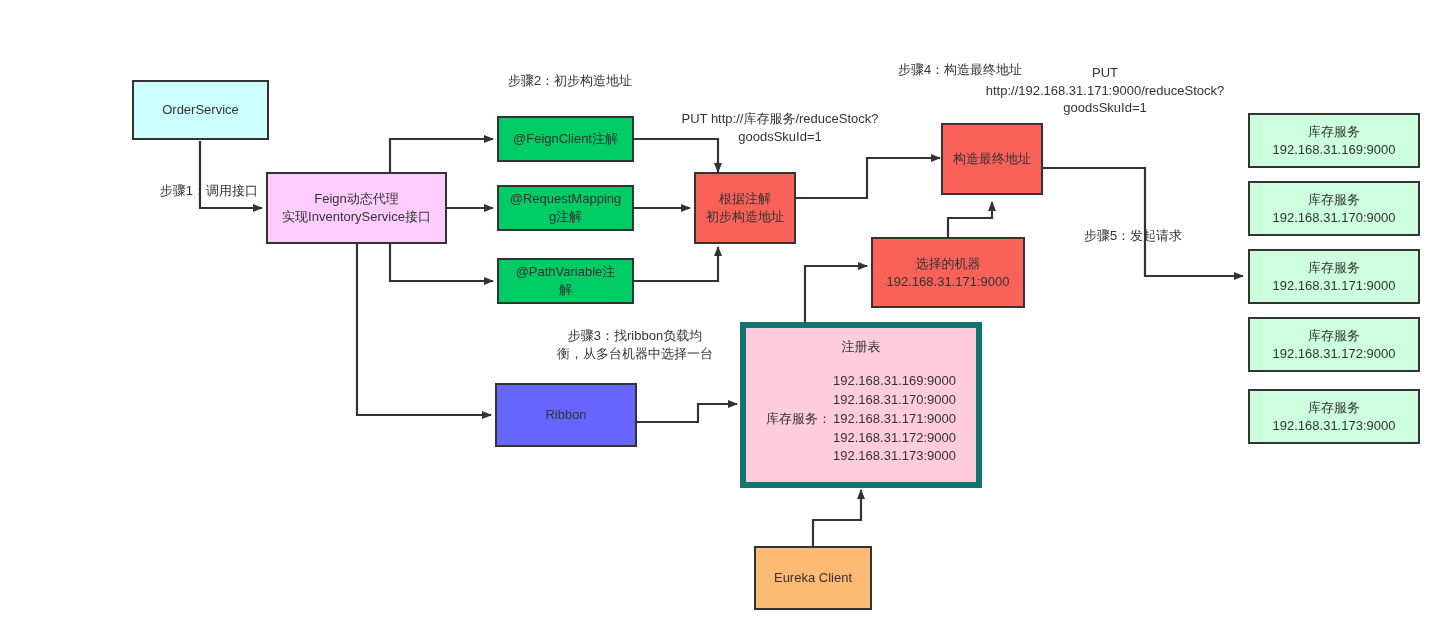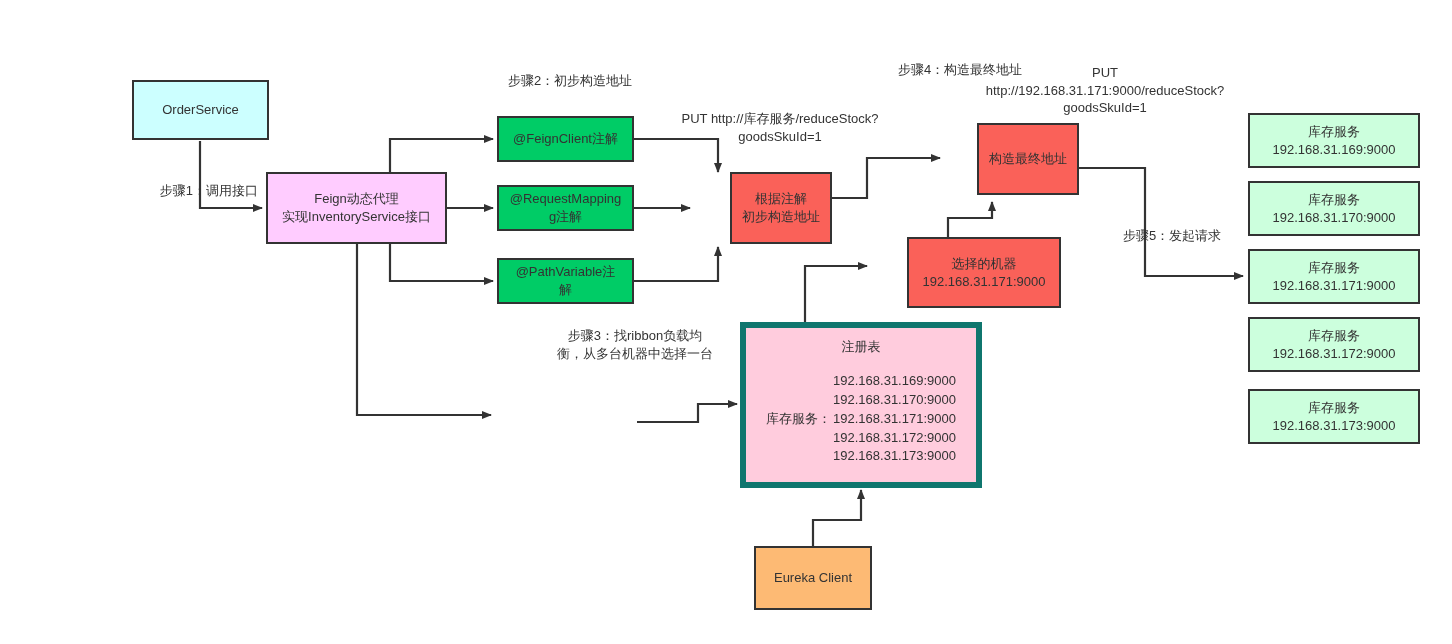--- a/index.html
+++ b/index.html
@@ -29,21 +29,21 @@
     text-align: center;
     font-size: 13px;
     line-height: 1.35;
     color: #333333;
     padding: 2px 4px;
     white-space: pre-line;
   }
   .node.cyan   { background: #ccffff; }
   .node.pink   { background: #ffccff; }
   .node.green  { background: #00cc66; }
-  .node.red    { background: #fa6159; margin-left: 36px; }
+  .node.red    { background: #fa6159; }
   .node.blue   { background: #6666ff; }
   .node.mint   { background: #ccffdd; }
   .node.lime   { background: #fdba74; }
 
   .label {
     position: absolute;
     font-size: 13px;
     line-height: 1.35;
     color: #333333;
     text-align: center;
@@ -154,20 +154,21 @@
 解</div>
 
   <div class="node red" style="left:694px; top:172px; width:102px; height:72px;">根据注解
 初步构造地址</div>
 
   <div class="node red" style="left:941px; top:123px; width:102px; height:72px;">构造最终地址</div>
 
   <div class="node red" style="left:871px; top:237px; width:154px; height:71px;">选择的机器
 192.168.31.171:9000</div>
 
+  <div class="node blue" style="left:495px; top:383px; width:142px; height:64px;">Ribbon</div>
 
   <div class="node lime" style="left:754px; top:546px; width:118px; height:64px;">Eureka Client</div>
 
   <div class="registry" style="left:740px; top:322px; width:242px; height:166px;">
     <div class="registry-title">注册表</div>
     <div class="registry-body">
       <span class="registry-key">库存服务：</span>
       <span class="registry-values">192.168.31.169:9000
 192.168.31.170:9000
 192.168.31.171:9000
@@ -199,21 +200,21 @@
 
   <div class="label left" style="left:78px; top:182px; width:180px;">步骤1：调用接口</div>
 
   <div class="label" style="left:430px; top:72px; width:280px;">步骤2：初步构造地址</div>
 
   <div class="label" style="left:522px; top:327px; width:226px;">步骤3：找ribbon负载均
 衡，从多台机器中选择一台</div>
 
   <div class="label" style="left:852px; top:61px; width:216px;">步骤4：构造最终地址</div>
 
-  <div class="label" style="left:1080px; top:227px; width:184px;">步骤5：发起请求</div>
+  <div class="label" style="left:1041px; top:227px; width:184px;">步骤5：发起请求</div>
 
   <div class="label" style="left:638px; top:110px; width:284px;">PUT http://库存服务/reduceStock?
 goodsSkuId=1</div>
 
   <div class="label" style="left:950px; top:64px; width:310px;">PUT
 http://192.168.31.171:9000/reduceStock?
 goodsSkuId=1</div>
 
 </div>
 

